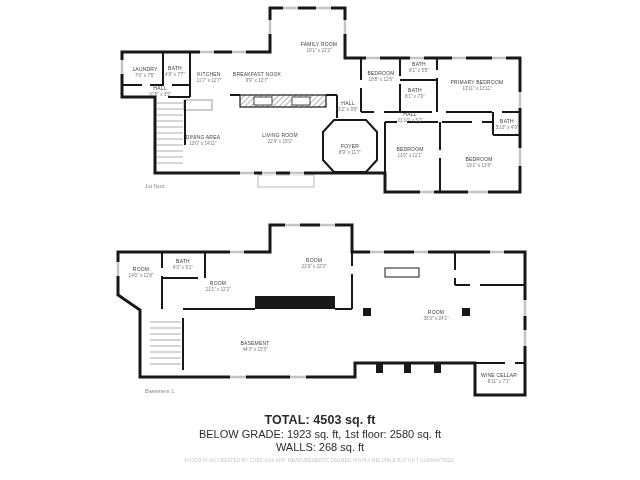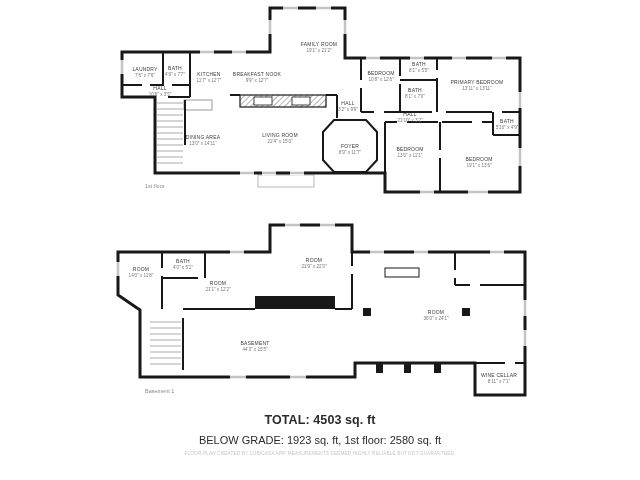--- a/index.html
+++ b/index.html
@@ -6,21 +6,21 @@
   #page{position:relative;width:640px;height:480px;background:#ffffff;overflow:hidden;
         font-family:"Liberation Sans", sans-serif;}
   svg{position:absolute;left:0;top:0;}
   .room-label{position:absolute;transform:translate(-50%,-50%);text-align:center;
               white-space:nowrap;line-height:1.3;pointer-events:none;}
   .room-label .rn{font-size:5px;color:#3c3c3c;letter-spacing:.2px;}
   .room-label .rd{font-size:4.6px;color:#787878;}
   .plan-caption{position:absolute;font-size:5.5px;color:#8a8a8a;}
   .summary{position:absolute;left:0;right:0;top:413px;text-align:center;color:#2b2b2b;}
   .s-total{font-size:12.5px;font-weight:bold;letter-spacing:.1px;}
-  .s-line{font-size:11px;margin-top:7px;}
+  .s-line{font-size:11px;margin-top:1px;}
   .s-disclaimer{font-size:4.6px;color:#c6c6be;margin-top:5px;letter-spacing:.2px;}
 </style>
 </head>
 <body>
 
 <div id="page">
 
   <svg width="640" height="480" viewBox="0 0 640 480">
     <defs>
       <pattern id="hatch" width="4" height="4" patternUnits="userSpaceOnUse" patternTransform="rotate(45)">
@@ -188,16 +188,17 @@
     </div>
   <div class="room-label" style="left:255px;top:346px">
       <div class="rn">BASEMENT</div>
       <div class="rd">44'3" x 15'5"</div>
     </div>
   <div class="plan-caption" style="left:145px;top:388px">Basement 1</div>
 
   <div class="summary">
     <div class="s-total">TOTAL: 4503 sq. ft</div>
     <div class="s-line">BELOW GRADE: 1923 sq. ft, 1st floor: 2580 sq. ft</div>
+    <div class="s-line">WALLS: 268 sq. ft</div>
     <div class="s-disclaimer">FLOOR PLAN CREATED BY CUBICASA APP. MEASUREMENTS DEEMED HIGHLY RELIABLE BUT NOT GUARANTEED.</div>
   </div>
 
 </div>
 
 </body></html>

